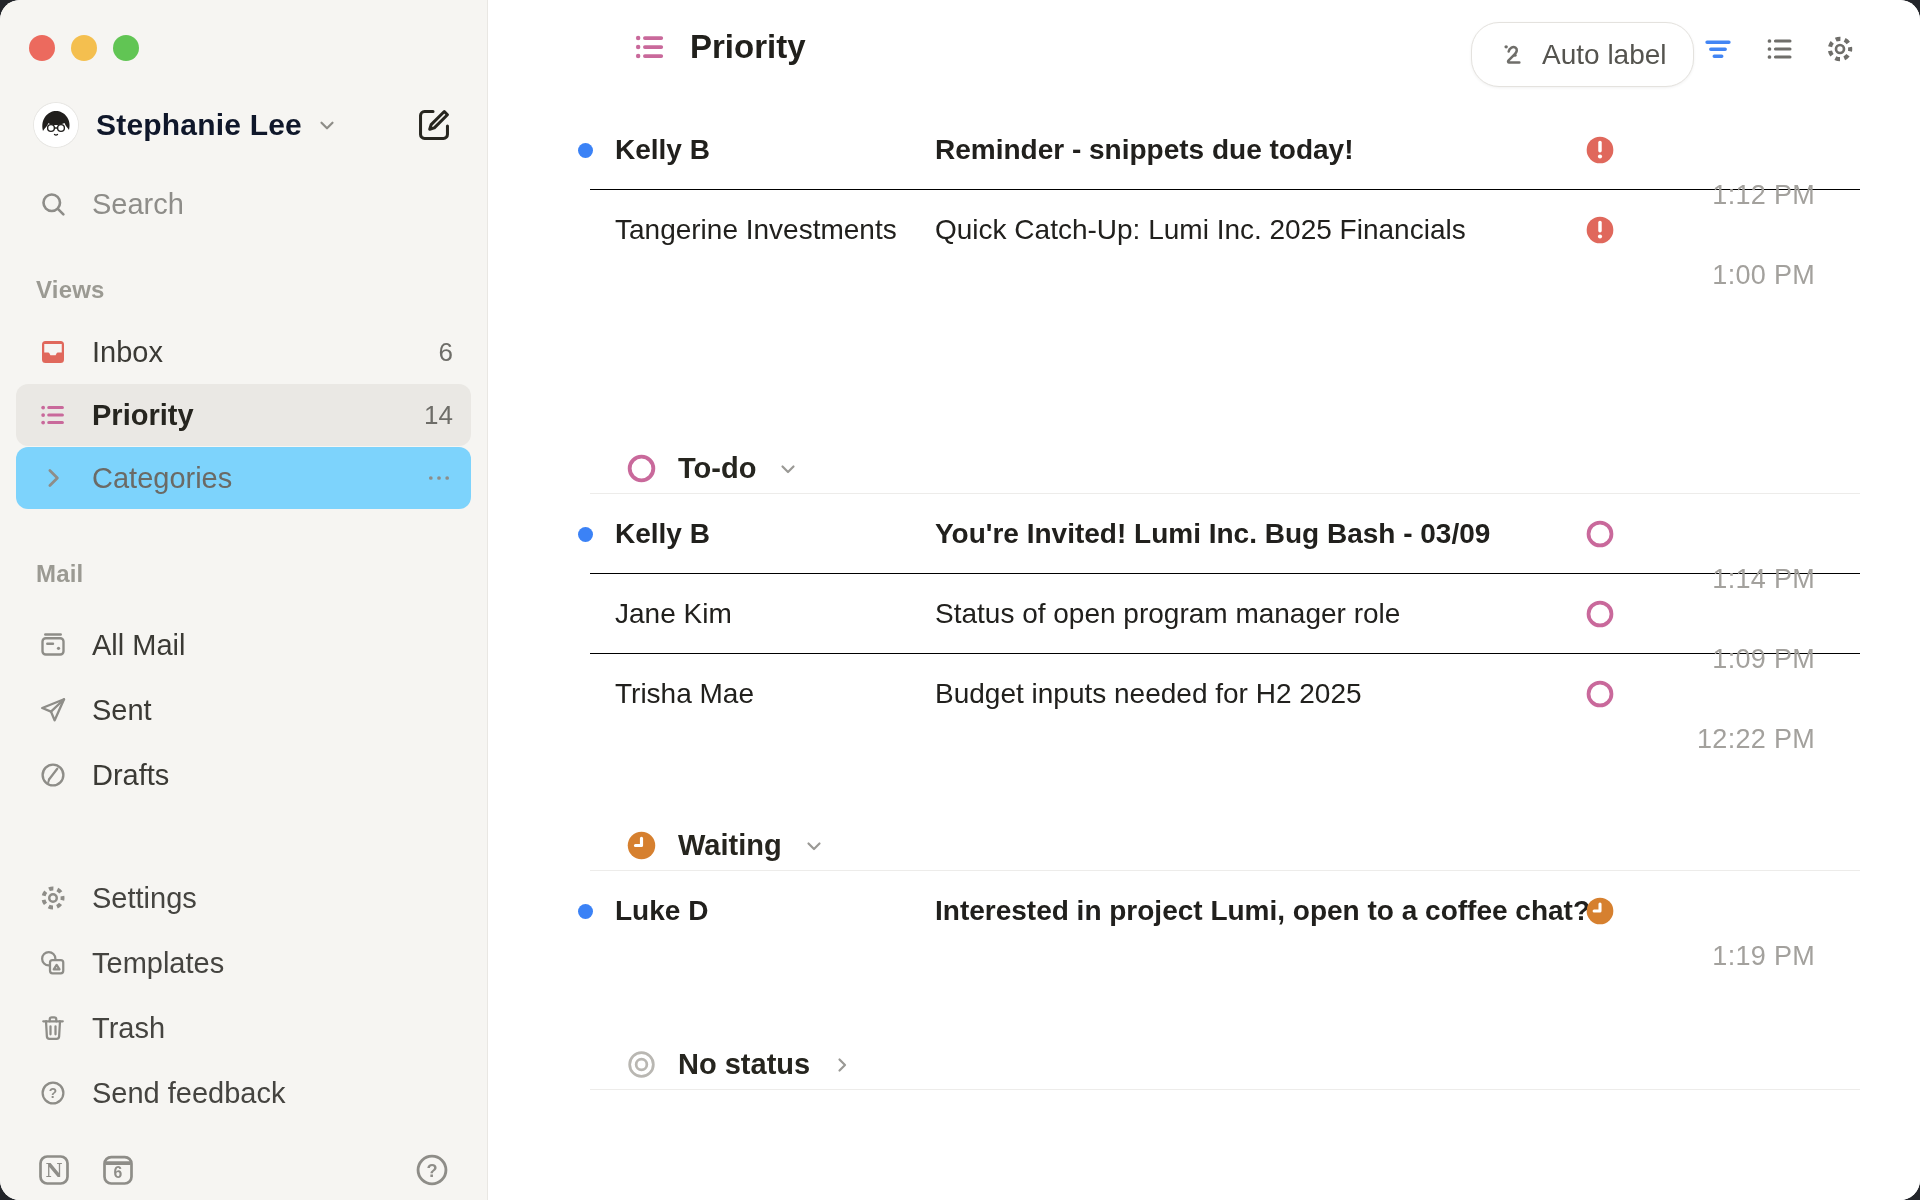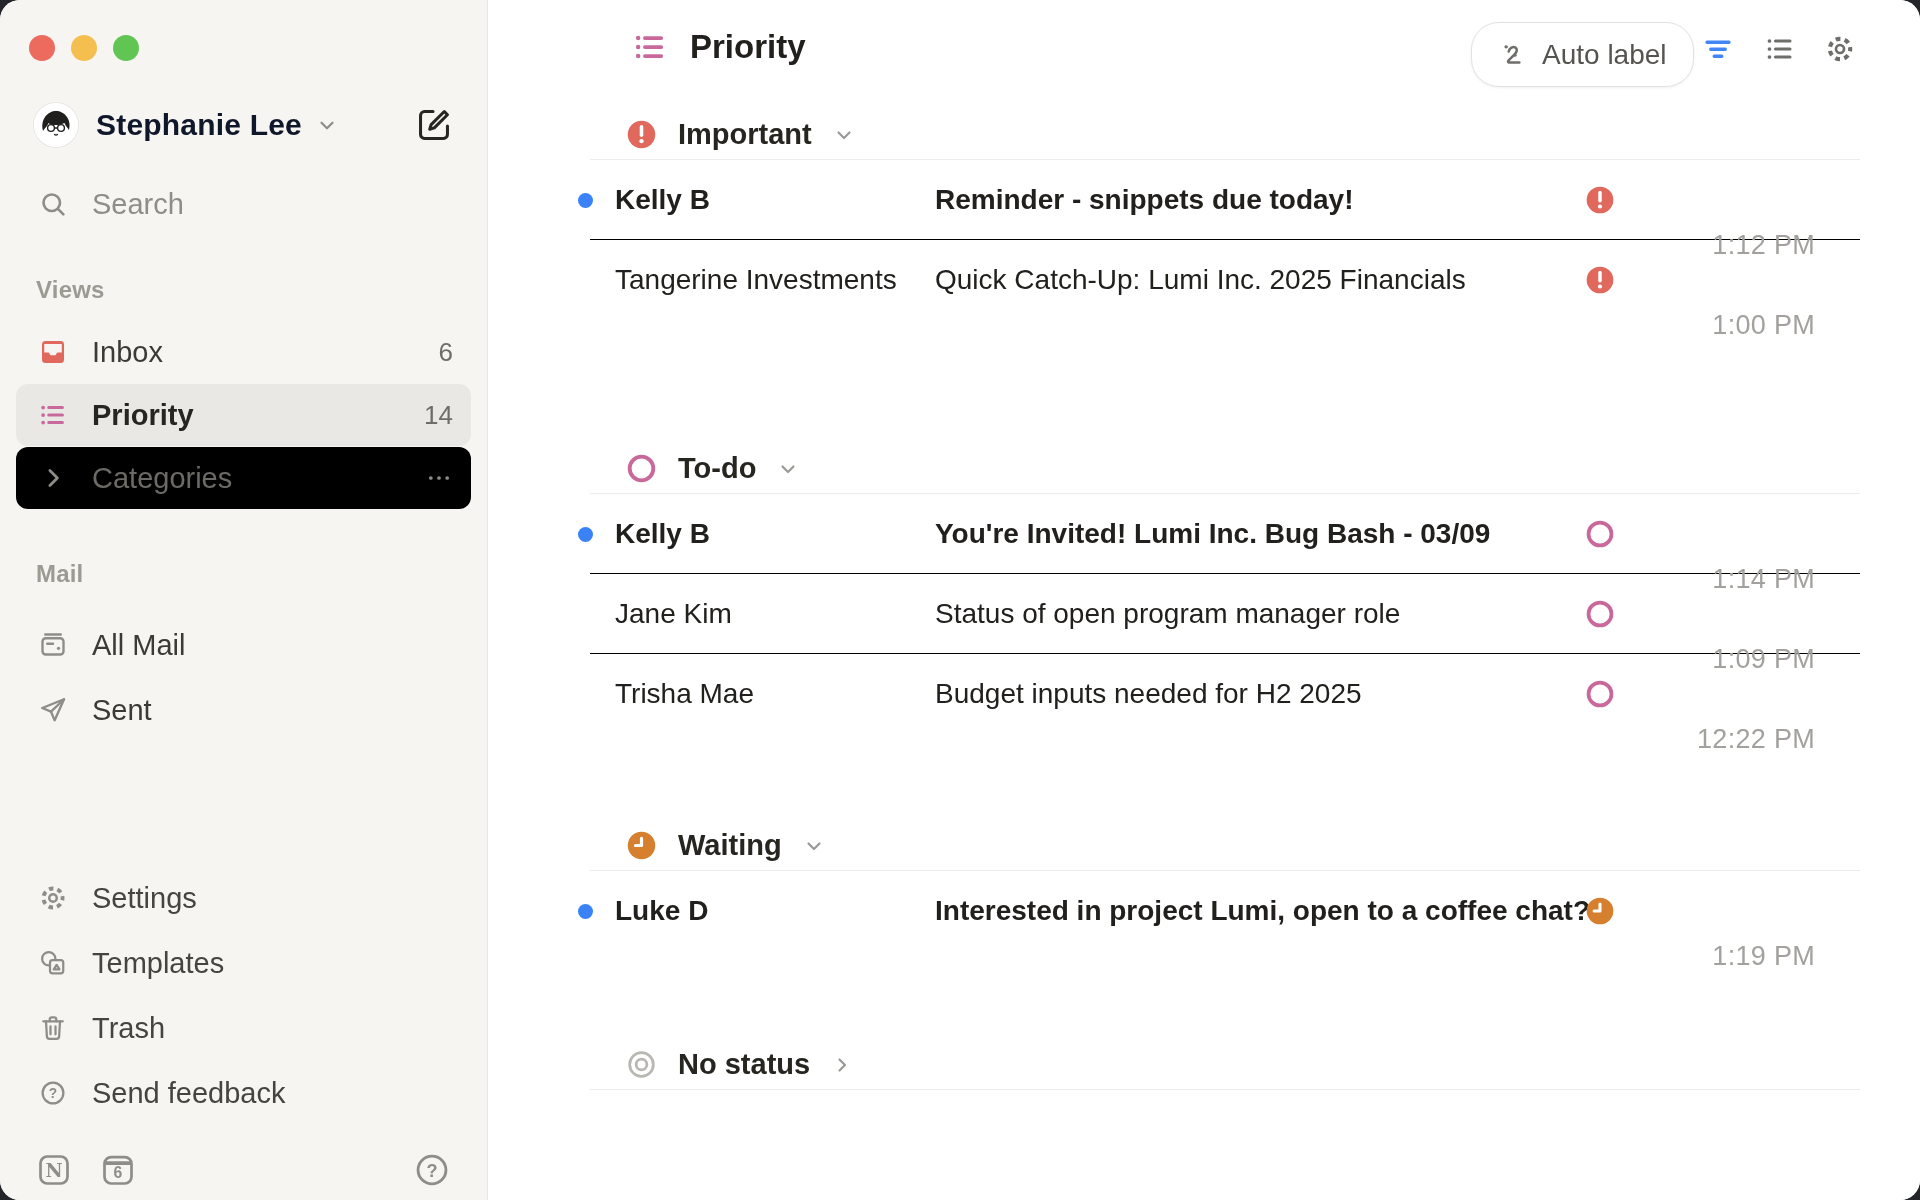--- a/index.html
+++ b/index.html
@@ -19,21 +19,21 @@
   .compose{position:absolute;right:4px;top:6px;width:38px;height:38px;color:#26251F;}
   .search-row{position:absolute;left:38px;top:182px;height:44px;display:flex;align-items:center;color:#8E8D89;}
   .search-label{margin-left:24px;font-size:29px;color:#8E8D89;}
   .side-cap{position:absolute;left:36px;font-size:24px;font-weight:600;color:#9B9A93;letter-spacing:.2px;}
   .side-item{position:absolute;left:16px;right:16px;height:62px;border-radius:12px;display:flex;align-items:center;padding:0 18px 0 22px;}
   .side-item .ic{width:30px;height:30px;flex:0 0 30px;color:#8E8D88;}
   .side-label{margin-left:24px;font-size:29px;color:#3B3A35;}
   .side-count{margin-left:auto;font-size:26px;color:#6E6D68;}
   .side-item.selected{background:#EAE8E4;}
   .side-item.selected .side-label{font-weight:600;color:#26251F;}
-  .side-item.cat{background:#000000;}
+  .side-item.cat{background:#7dd3fc;}
   .side-item.cat .side-label{color:#6B6A65;}
   .foot-label{margin-left:24px;font-size:29px;color:#454440;}
   .bottom-bar{position:absolute;left:36px;right:36px;top:1146px;height:48px;display:flex;align-items:center;}
   .badge-ic{width:36px;height:36px;color:#8E8D88;}
   .badge-ic+.badge-ic{margin-left:28px;}
   .help-ic{margin-left:auto;width:38px;height:38px;color:#8E8D88;}
 
   
   .main{position:relative;flex:1;height:1200px;background:#ffffff;}
   .page-title-row{position:absolute;left:144px;top:28px;display:flex;align-items:center;}
@@ -169,20 +169,30 @@
     <div class="side-item" style="top:679px">
       <span class="ic">
         <svg viewBox="0 0 24 24" fill="none" stroke="currentColor" stroke-width="1.9" stroke-linecap="round" stroke-linejoin="round">
             <path d="M20.8 3.4L3.4 10.4l7 2.9 2.9 7 7.5-16.9z"></path>
             <path d="M10.4 13.3L20.8 3.4"></path>
           </svg>
       </span>
       <span class="side-label">Sent</span>
     </div>
 
+    <div class="side-item" style="top:744px">
+      <span class="ic">
+        <svg viewBox="0 0 24 24" fill="none" stroke="currentColor" stroke-width="1.9" stroke-linecap="round">
+            <circle cx="12" cy="12" r="8.3"></circle>
+            <path d="M8.8 15.6l6.6-8.6" stroke-width="1.8"></path>
+            <path d="M8.8 15.6l-.5 2" stroke-width="1.6"></path>
+          </svg>
+      </span>
+      <span class="side-label">Drafts</span>
+    </div>
 
     <div class="side-item" style="top:867px">
       <span class="ic">
         <svg viewBox="0 0 24 24" fill="none" stroke="currentColor">
             <circle cx="12" cy="12" r="7.64" stroke-width="3.1" stroke-dasharray="3.6 3.26" stroke-dashoffset="1.8"></circle>
             <circle cx="12" cy="12" r="3" stroke-width="2"></circle>
           </svg>
       </span>
       <span class="foot-label">Settings</span>
     </div>
@@ -298,35 +308,20 @@
         <svg viewBox="0 0 24 24" fill="none" stroke="#6F6E6A">
             <circle cx="12" cy="12" r="7.64" stroke-width="3.1" stroke-dasharray="3.6 3.26" stroke-dashoffset="1.8"></circle>
             <circle cx="12" cy="12" r="3" stroke-width="2"></circle>
           </svg>
       </span>
     </div>
 
     <div class="list">
 
       <div class="group g-important">
-        <div class="group-header">
-          <span class="g-ic">
-            <svg viewBox="0 0 24 24">
-                <circle cx="12" cy="12" r="10" fill="#E0685C"></circle>
-                <path d="M12 6.4v6.2" stroke="#fff" stroke-width="2.6" stroke-linecap="round"></path>
-                <circle cx="12" cy="16.9" r="1.55" fill="#fff"></circle>
-              </svg>
-          </span>
-          <span class="g-label">Important</span>
-          <span class="g-chev">
-            <svg width="24" height="24" viewBox="0 0 24 24" fill="none" stroke="#9A9995" stroke-width="2.2" stroke-linecap="round" stroke-linejoin="round">
-                <path d="M6.5 9.5l5.5 5.5 5.5-5.5"></path>
-              </svg>
-          </span>
-        </div>
         <div class="email-row unread">
           <span class="unread-dot"></span>
           <span class="sender">Kelly B</span>
           <span class="subject">Reminder - snippets due today!</span>
           <span class="row-status">
             <svg viewBox="0 0 24 24">
                 <circle cx="12" cy="12" r="10" fill="#E0685C"></circle>
                 <path d="M12 6.4v6.2" stroke="#fff" stroke-width="2.6" stroke-linecap="round"></path>
                 <circle cx="12" cy="16.9" r="1.55" fill="#fff"></circle>
               </svg>

